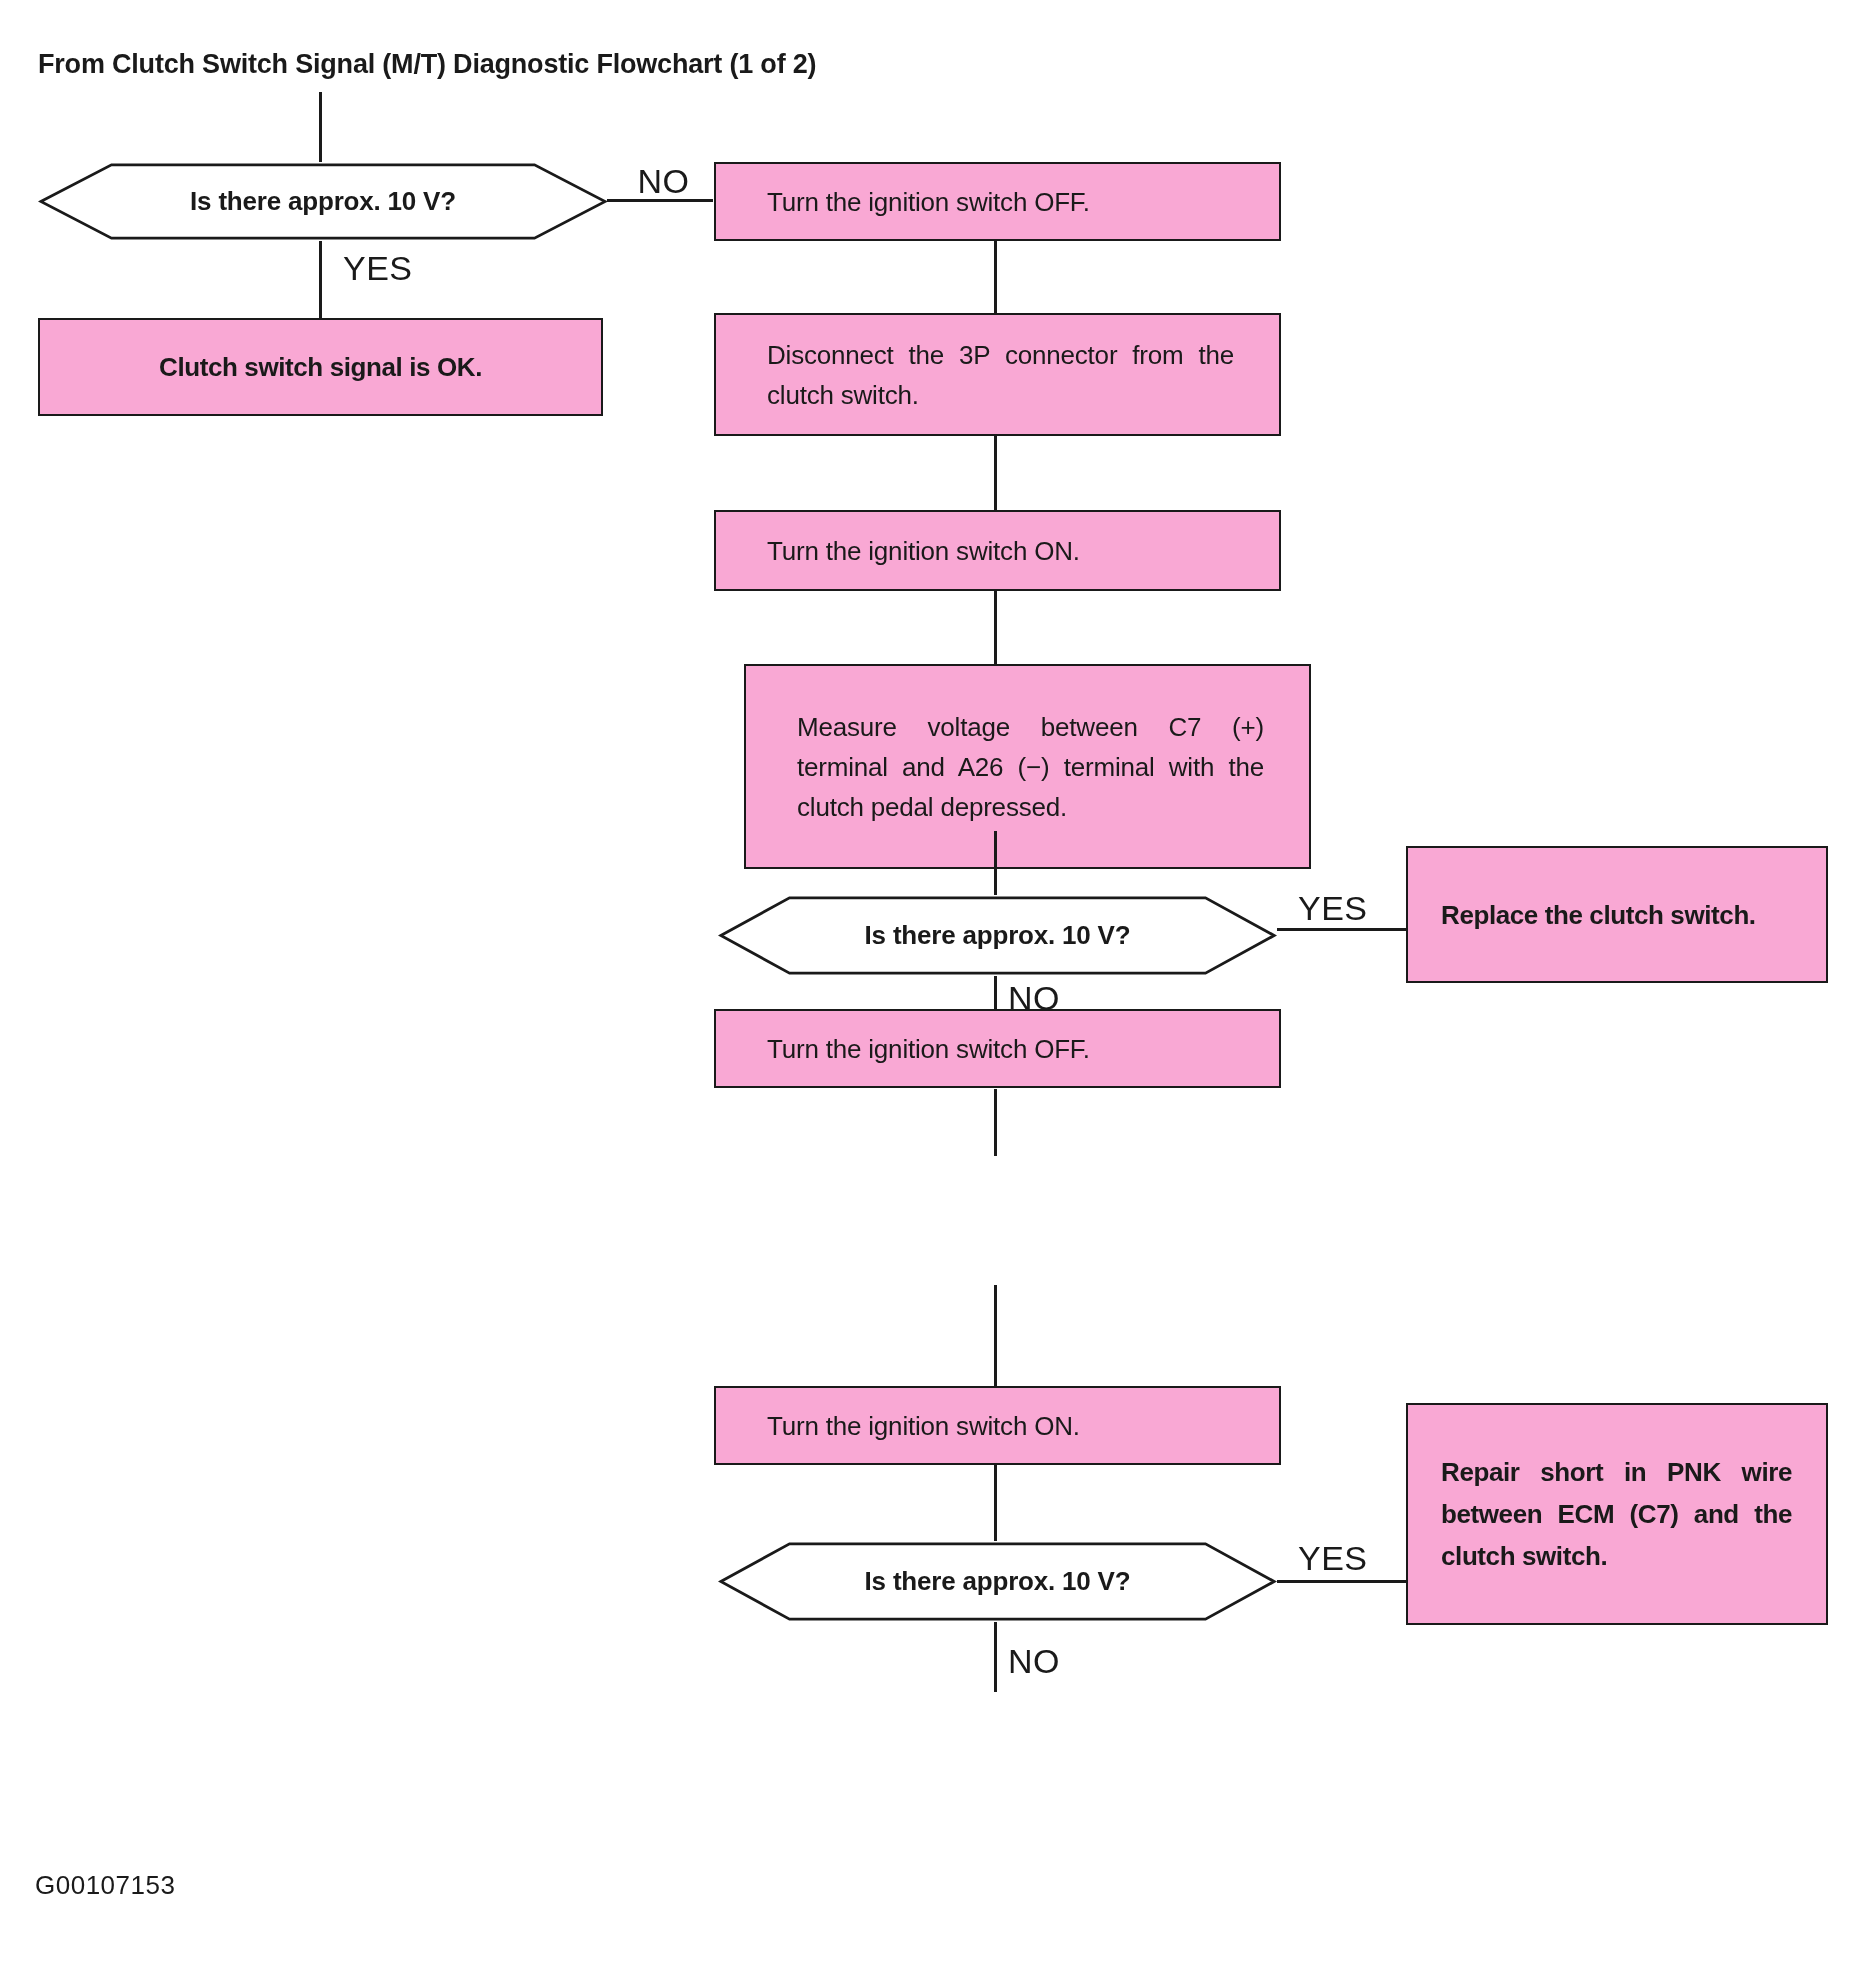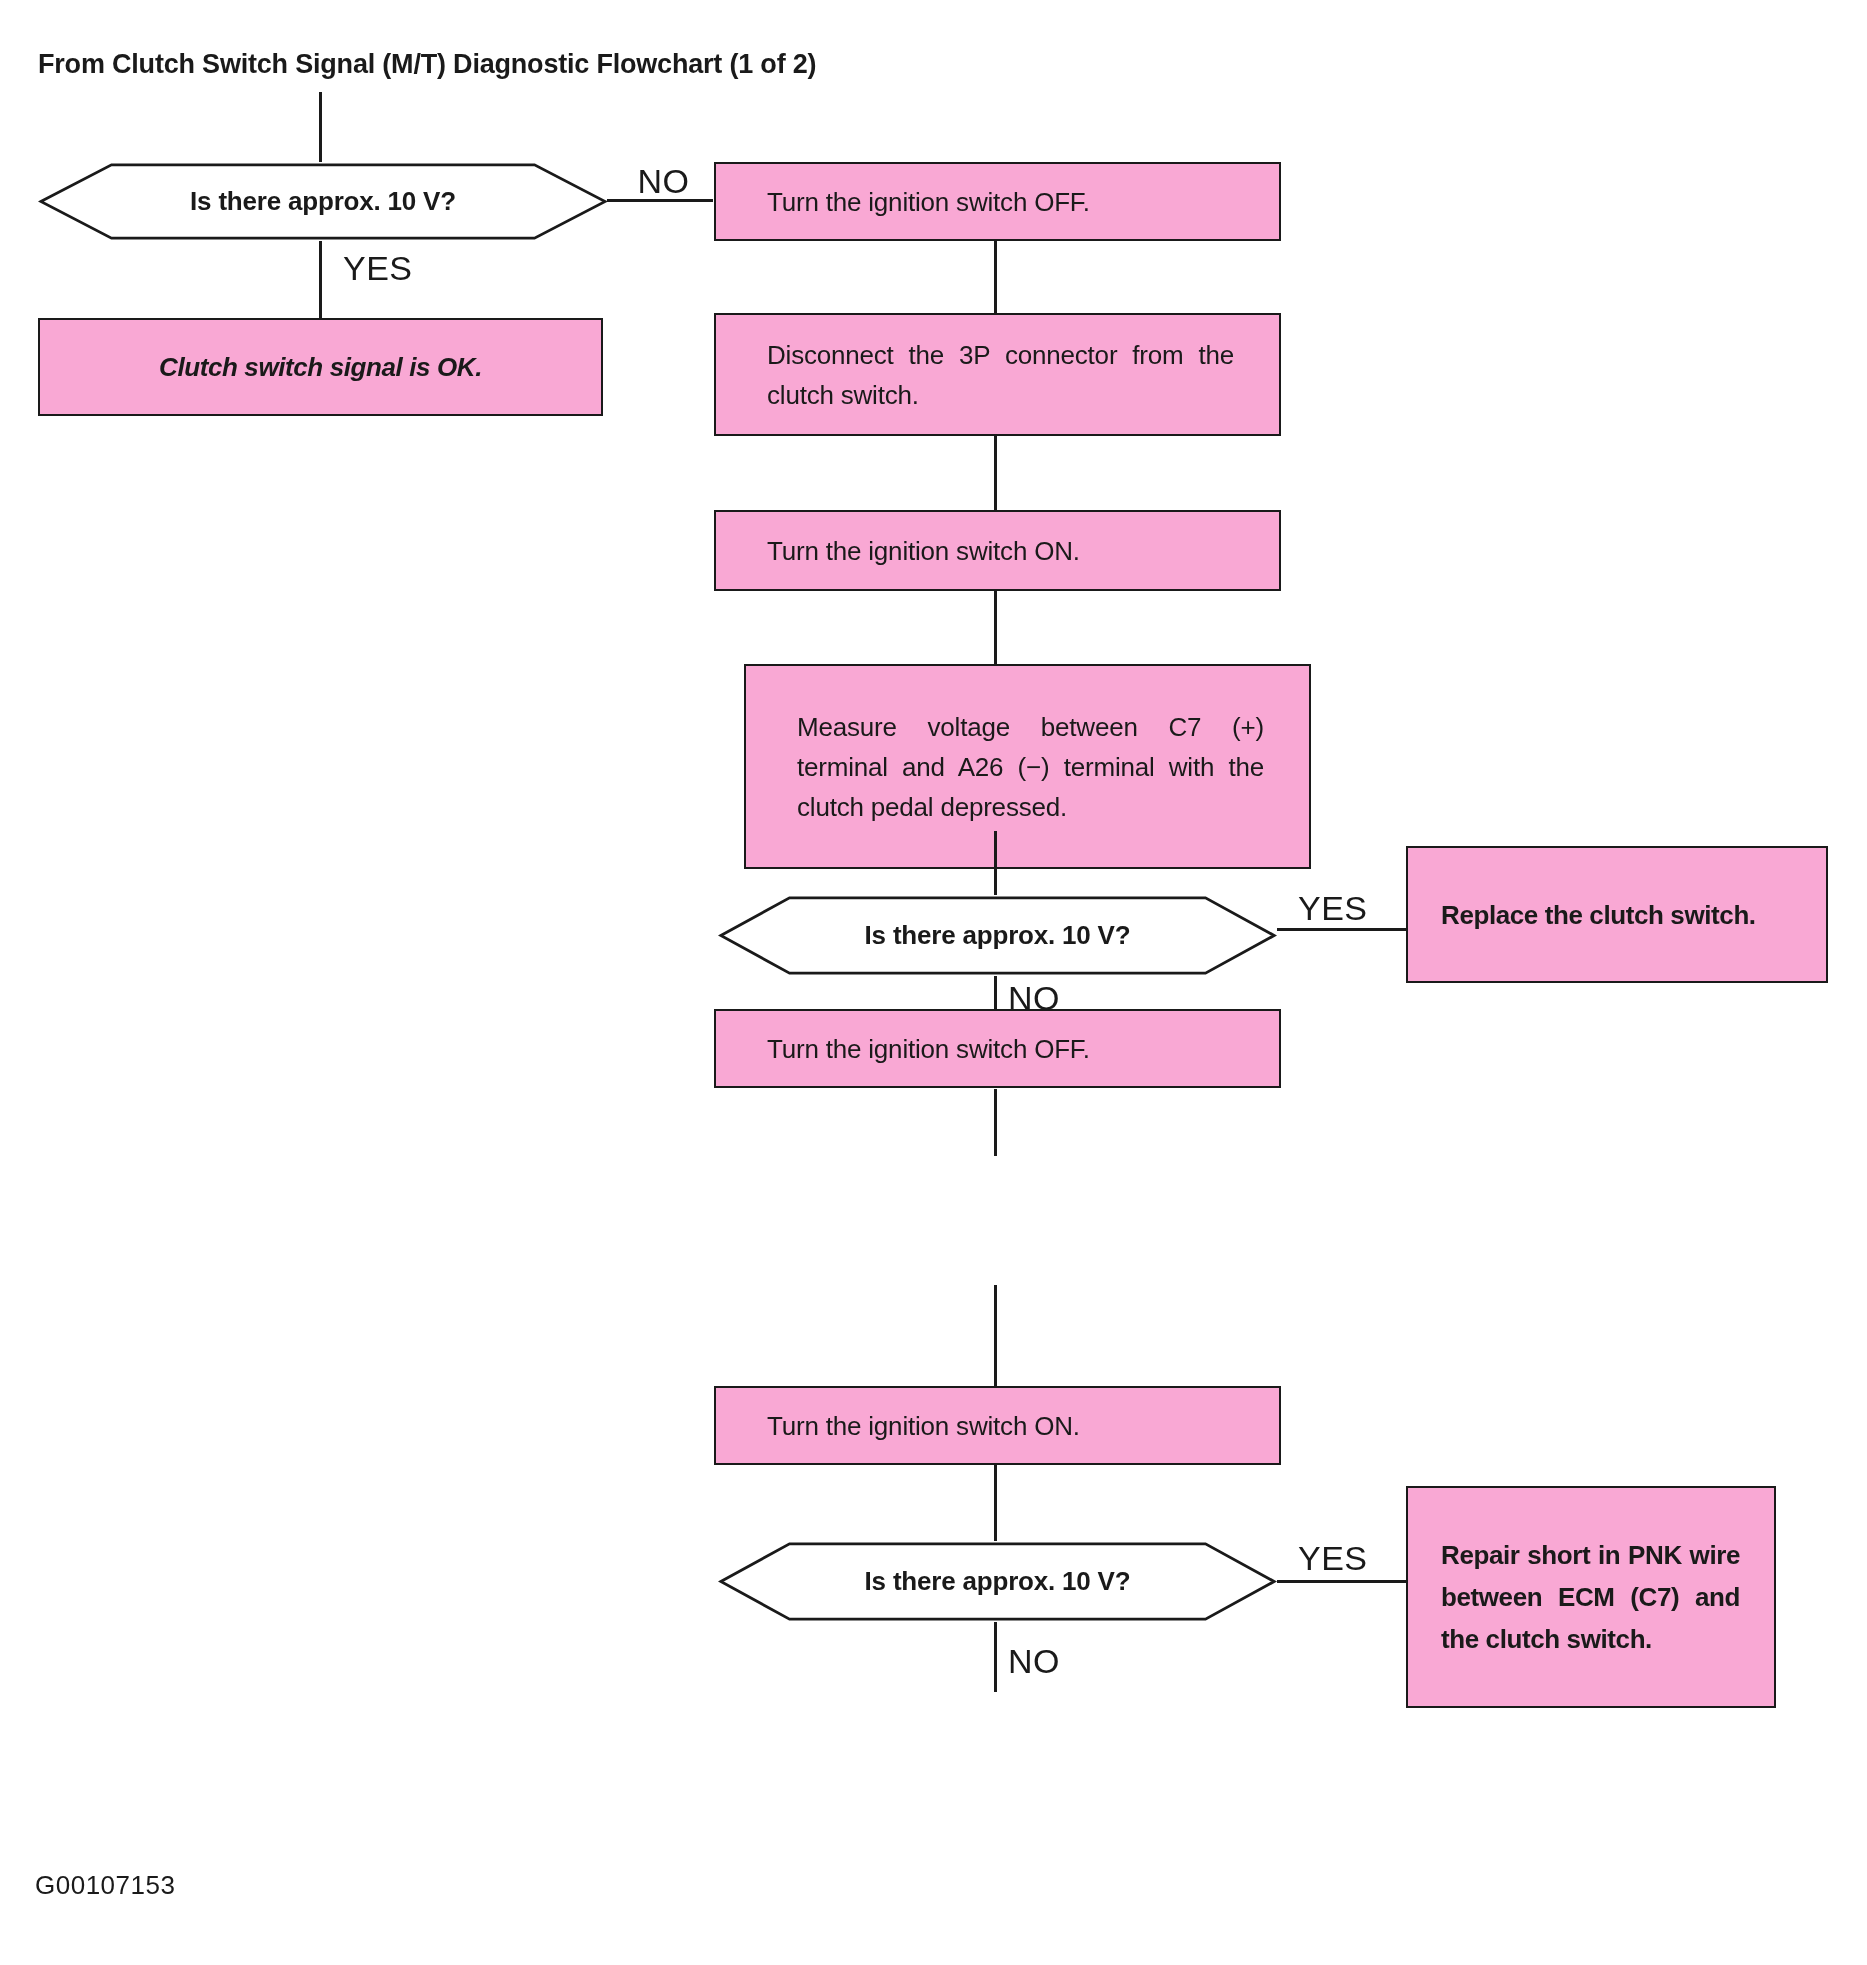--- a/index.html
+++ b/index.html
@@ -26,21 +26,21 @@
   .box {
     position:absolute; box-sizing:border-box;
     border:2.8px solid #1a1a1a; background:#f9a8d4;
     display:flex; align-items:center;
     font-size:26px; line-height:40px; letter-spacing:-0.2px;
     padding:0 45px 0 51px;
   }
   .box > .txt { width:100%; text-align:justify; }
   .box.single > .txt { text-align:left; white-space:nowrap; }
   .box.bold { font-weight:700; letter-spacing:-0.4px; }
-  .box.center { padding:16px 15px;font-style:italic; }
+  .box.center { padding:16px 15px; }
   .box.center > .txt { text-align:center; }
   .box.side { padding:0 34px 0 33px; line-height:42px; }
   .hex {
     position:absolute;
     display:flex; align-items:center; justify-content:center;
     font-size:26px; letter-spacing:-0.2px;
   }
   .hex svg { position:absolute; left:0; top:0; width:100%; height:100%; }
   .hex polygon { fill:#ffffff; stroke:#1a1a1a; stroke-width:3; }
   .hex .txt { position:relative;font-weight:bold; }
@@ -121,21 +121,21 @@
 
   <div class="hex" style="left:718px;top:1541px;width:559px;height:81px">
     <svg viewBox="0 0 594 86" preserveAspectRatio="none">
       <polygon points="3,43 76,3 518,3 591,43 518,83 76,83"></polygon>
     </svg>
     <span class="txt">Is there approx. 10 V?</span>
   </div>
 
   <div class="label" style="left:1298px;top:1539px">YES</div>
   <div class="hline" style="left:1277px;top:1580px;width:129px"></div>
-  <div class="box bold side" style="left:1406px;top:1486px;width:370px;height:222px">
+  <div class="box bold side" style="left:1406px;top:1403px;width:422px;height:222px">
     <span class="txt">Repair short in PNK wire between ECM (C7) and the clutch switch.</span>
   </div>
 
   <div class="vline" style="left:994px;top:1622px;height:70px"></div>
   <div class="label" style="left:1008px;top:1642px">NO</div>
 
 
   <div class="gcode">G00107153</div>
 
 </div>

